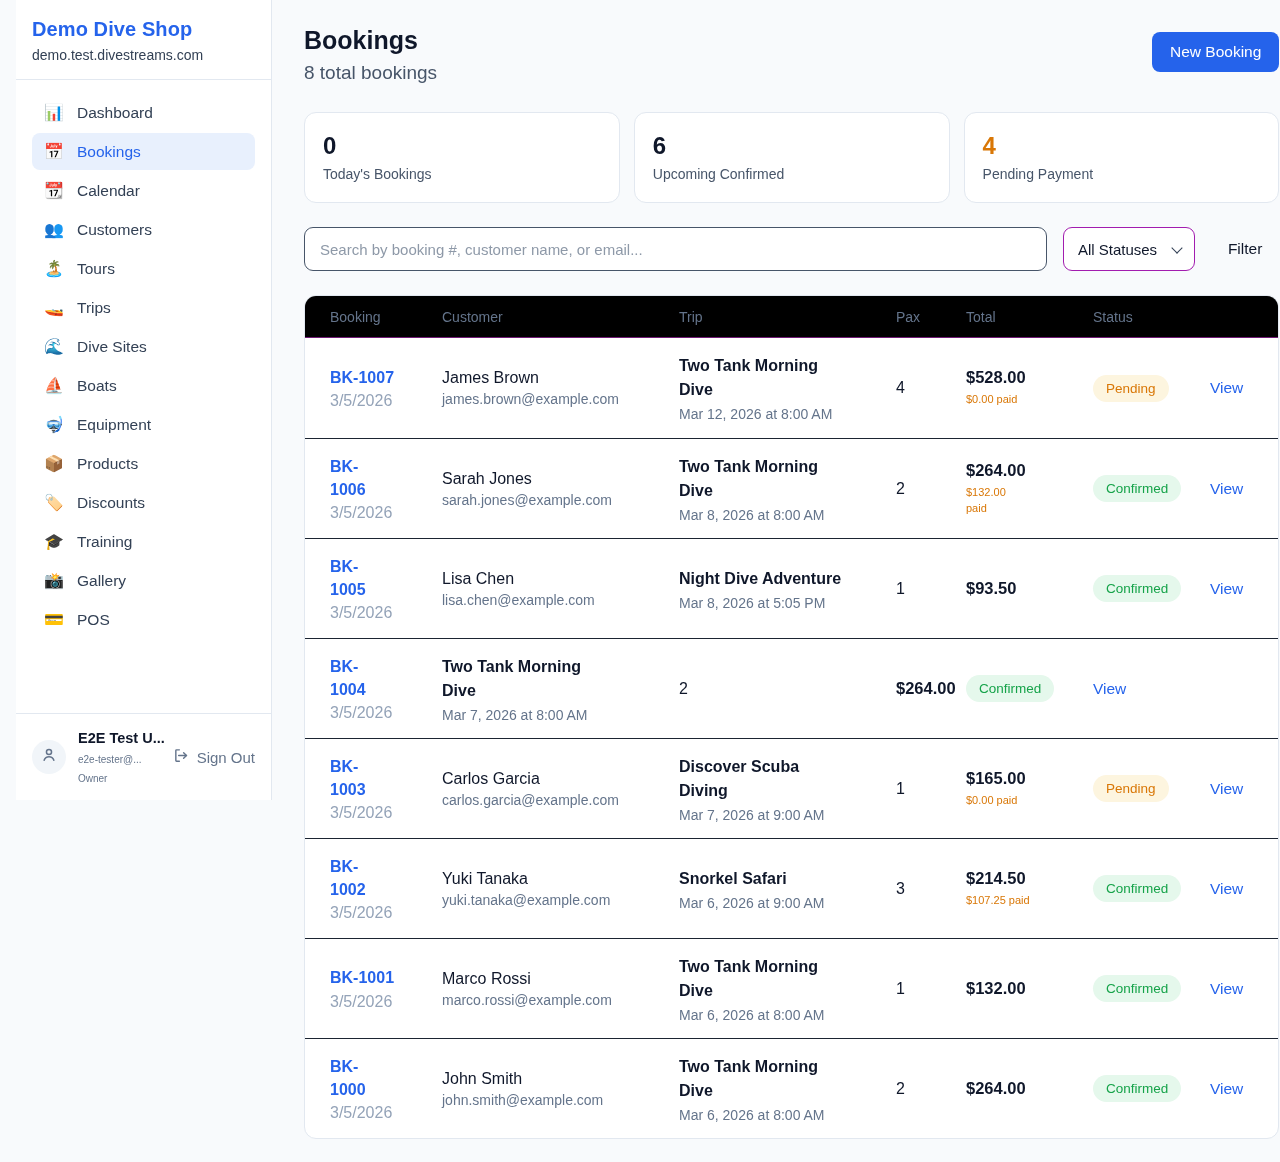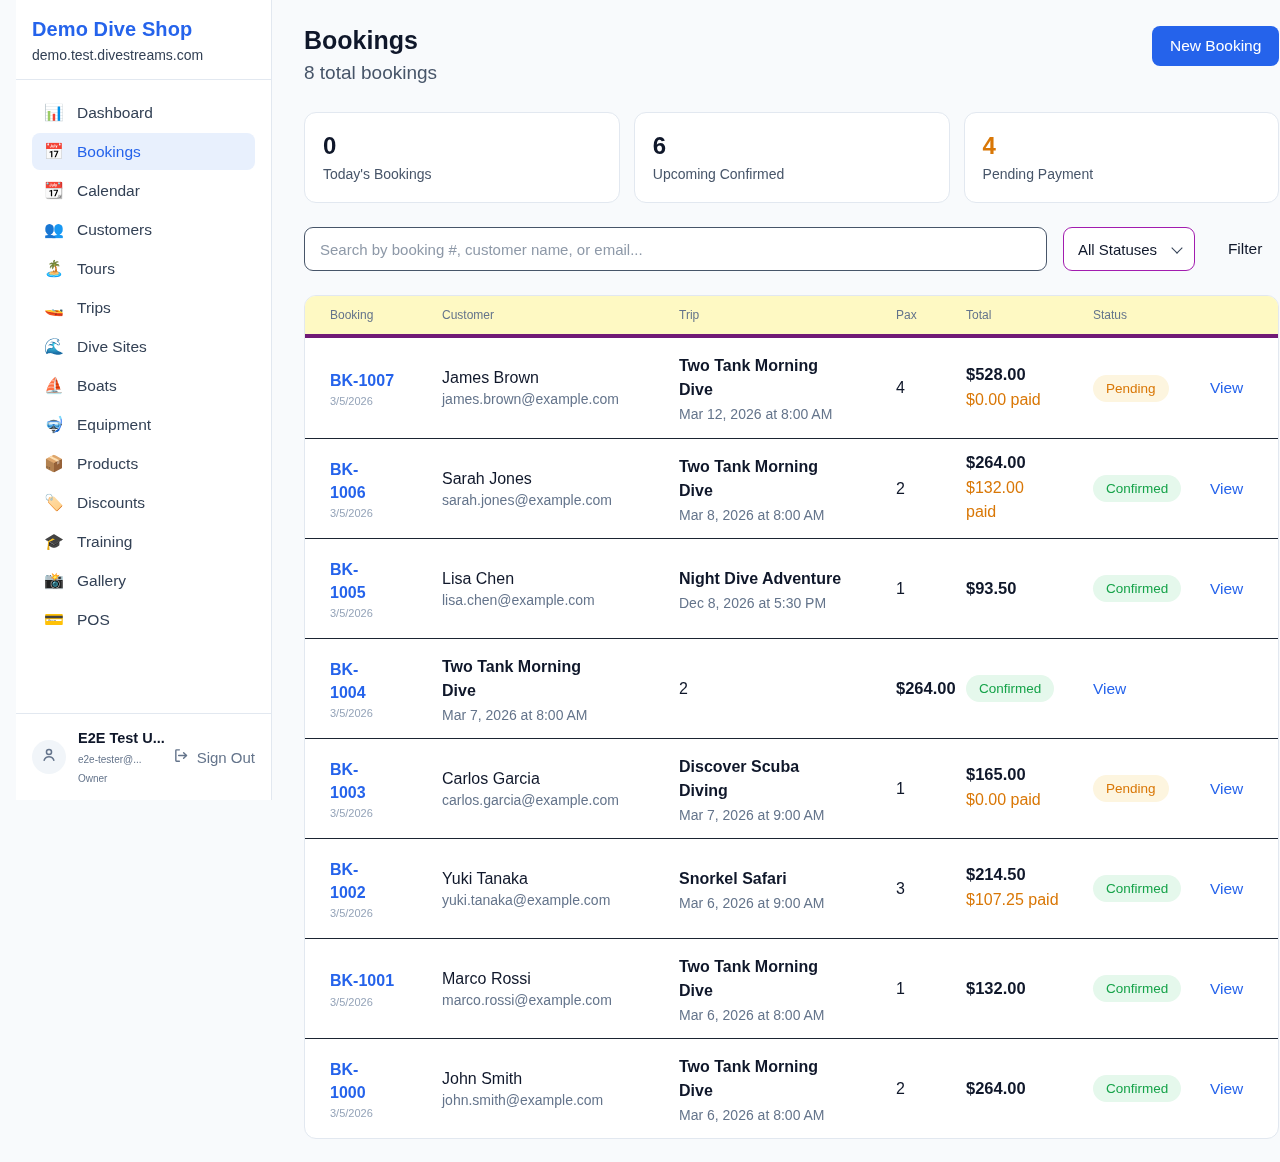--- a/index.html
+++ b/index.html
@@ -50,21 +50,21 @@
   }
 
   
   .main { flex: 1 1 auto; padding: 26px 32px 32px; }
   .page-header { display: flex; justify-content: space-between; align-items: flex-start; }
   .page-title { font-size: 25px; font-weight: 700; color: #0f172a; }
   .page-subtitle { margin-top: 7px; font-size: 19px; color: #475569; }
   .btn-primary {
     background: #2563eb; color: #ffffff; border: none; border-radius: 8px;
     padding: 11px 18px; font-size: 15.5px; font-family: inherit; cursor: pointer;
-    margin-top: 0;
+    margin-top: 6px;
   }
 
   .stats { display: flex; gap: 14px; margin-top: 28px; }
   .stat-card {
     flex: 1 1 0; background: #ffffff; border: 1px solid #e2e8f0;
     border-radius: 12px; padding: 19px 18px 20px;
   }
   .stat-value { font-size: 24px; font-weight: 700; }
   .stat-label { margin-top: 6px; font-size: 14px; color: #475569; }
 
@@ -97,39 +97,39 @@
   .table-card {
     margin-top: 24px; background: #ffffff;
     border: 1px solid #e2e8f0; border-radius: 12px; overflow: hidden;
   }
   .thead, .trow {
     display: grid;
     grid-template-columns: 112px 237px 217px 70px 127px 117px 1fr;
     padding: 0 25px; align-items: center;
   }
   .thead {
-    height: 42px; background: #fef9c3; color: #64748b;
-    font-size: 12px; font-weight: 500;
-    border-bottom: 4px solid #701a75;
+    height: 42px; background: #000000; color: #64748b;
+    font-size: 14px; font-weight: 500;
+    border-bottom: 1px solid #701a75;
   }
   .trow { min-height: 100px; }
   .trow + .trow { border-top: 1px solid #1b2432; }
   .cell { padding-right: 10px; }
   .booking-link {
     color: #2563eb; font-size: 16px; font-weight: 600; text-decoration: none;
     white-space: pre-line; line-height: 1.45; display: inline-block;
   }
-  .booking-date { font-size: 11px; color: #94a3b8; margin-top: 3px; }
+  .booking-date { font-size: 16px; color: #94a3b8; margin-top: 3px; }
   .cust-name { font-size: 16px; color: #0f172a; }
   .cust-email { font-size: 14px; color: #64748b; margin-top: 4px; }
   .trip-name { font-size: 16px; font-weight: 600; color: #0f172a; white-space: pre-line; line-height: 1.5; }
   .trip-time { font-size: 14px; color: #64748b; margin-top: 4px; }
   .cell-pax { font-size: 16px; color: #0f172a; }
   .total-amount { font-size: 16.5px; font-weight: 700; color: #0f172a; }
-  .total-paid { font-size: 16px; color: #d97706; margin-top: 4px; white-space: pre-line; line-height: 1.5; }
+  .total-paid { font-size: 11px; color: #d97706; margin-top: 4px; white-space: pre-line; line-height: 1.5; }
   .badge {
     display: inline-block; padding: 6px 13px; border-radius: 999px; font-size: 13.5px;
   }
   .badge--pending { background: #fdf5df; color: #d97706; }
   .badge--confirmed { background: #e5f8ec; color: #16a34a; }
   .view-link { color: #2563eb; font-size: 15.5px; text-decoration: none; cursor: pointer; }
 </style>
 </head>
 <body>
 
@@ -330,21 +330,21 @@
       <a class="booking-link" href="#">BK-
 1005</a>
       <div class="booking-date">3/5/2026</div>
     </div>
     <div class="cell cell-customer">
       <div class="cust-name">Lisa Chen</div>
       <div class="cust-email">lisa.chen@example.com</div>
     </div>
     <div class="cell cell-trip">
       <div class="trip-name">Night Dive Adventure</div>
-      <div class="trip-time">Dec 8, 2026 at 5:30 PM</div>
+      <div class="trip-time">Mar 8, 2026 at 5:05 PM</div>
     </div>
     <div class="cell cell-pax">1</div>
     <div class="cell cell-total">
       <div class="total-amount">$93.50</div>
 
     </div>
     <div class="cell cell-status">
       <span class="badge badge--confirmed">Confirmed</span>
     </div>
     <div class="cell cell-view">

